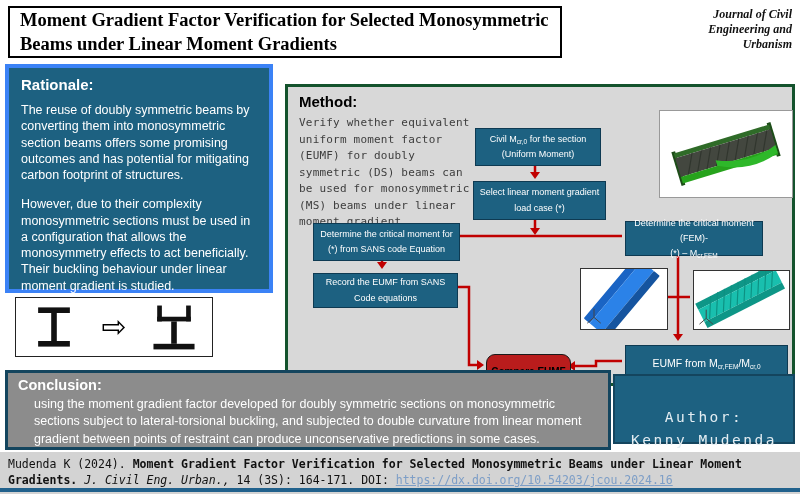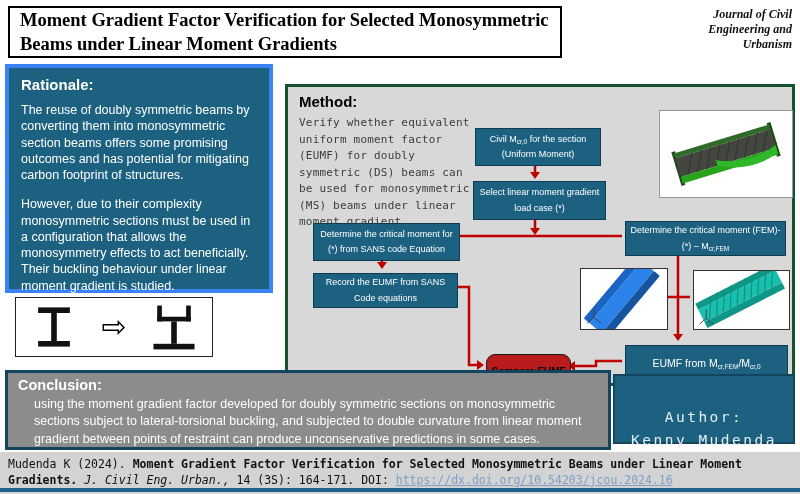--- a/index.html
+++ b/index.html
@@ -33,21 +33,21 @@
                 font-family:"DejaVu Sans Mono",monospace;font-size:11px;line-height:1.5;
                 color:#3d3d3d;white-space:pre-line;letter-spacing:.2px;}
   .fbox{position:absolute;background:#1d6181;border:1.5px solid #0e3a52;color:#fff;
         font-size:9px;display:flex;flex-direction:column;align-items:center;justify-content:center;
         text-align:center;line-height:1.7;box-sizing:border-box;}
   .fbox sub{font-size:6.5px;vertical-align:-2px;}
   #box-find  {left:187px;top:41px; width:126px;height:38px;}
   #box-select{left:185px;top:94px; width:133px;height:39px;}
   #box-sans  {left:25px; top:136px;width:147px;height:38px;}
   #box-record{left:25px; top:186px;width:145px;height:35px;}
-  #box-fem   {left:337px;top:134px;width:161px;height:35px;}
+  #box-fem   {left:337px;top:134px;width:138px;height:35px;}
   #box-eumf  {left:337px;top:258px;width:163px;height:38px;font-size:10.5px;}
   .compare{position:absolute;left:198px;top:267px;width:85px;height:34px;background:#b91c1c;
            border:1.5px solid #1a1a1a;border-radius:9px;color:#000;font-weight:bold;font-size:10px;
            display:flex;align-items:center;justify-content:center;box-sizing:border-box;}
   .imgbox{position:absolute;background:#fff;overflow:hidden;box-sizing:border-box;}
   #img-green{left:371px;top:23px;width:134px;height:88px;border:1px solid #999;}
   #img-blue {left:292px;top:181px;width:88px;height:62px;border:1px solid #333;}
   #img-teal {left:405px;top:183px;width:97px;height:60px;border:1px solid #333;}
   .connectors{position:absolute;inset:0;width:100%;height:100%;pointer-events:none;}
 

